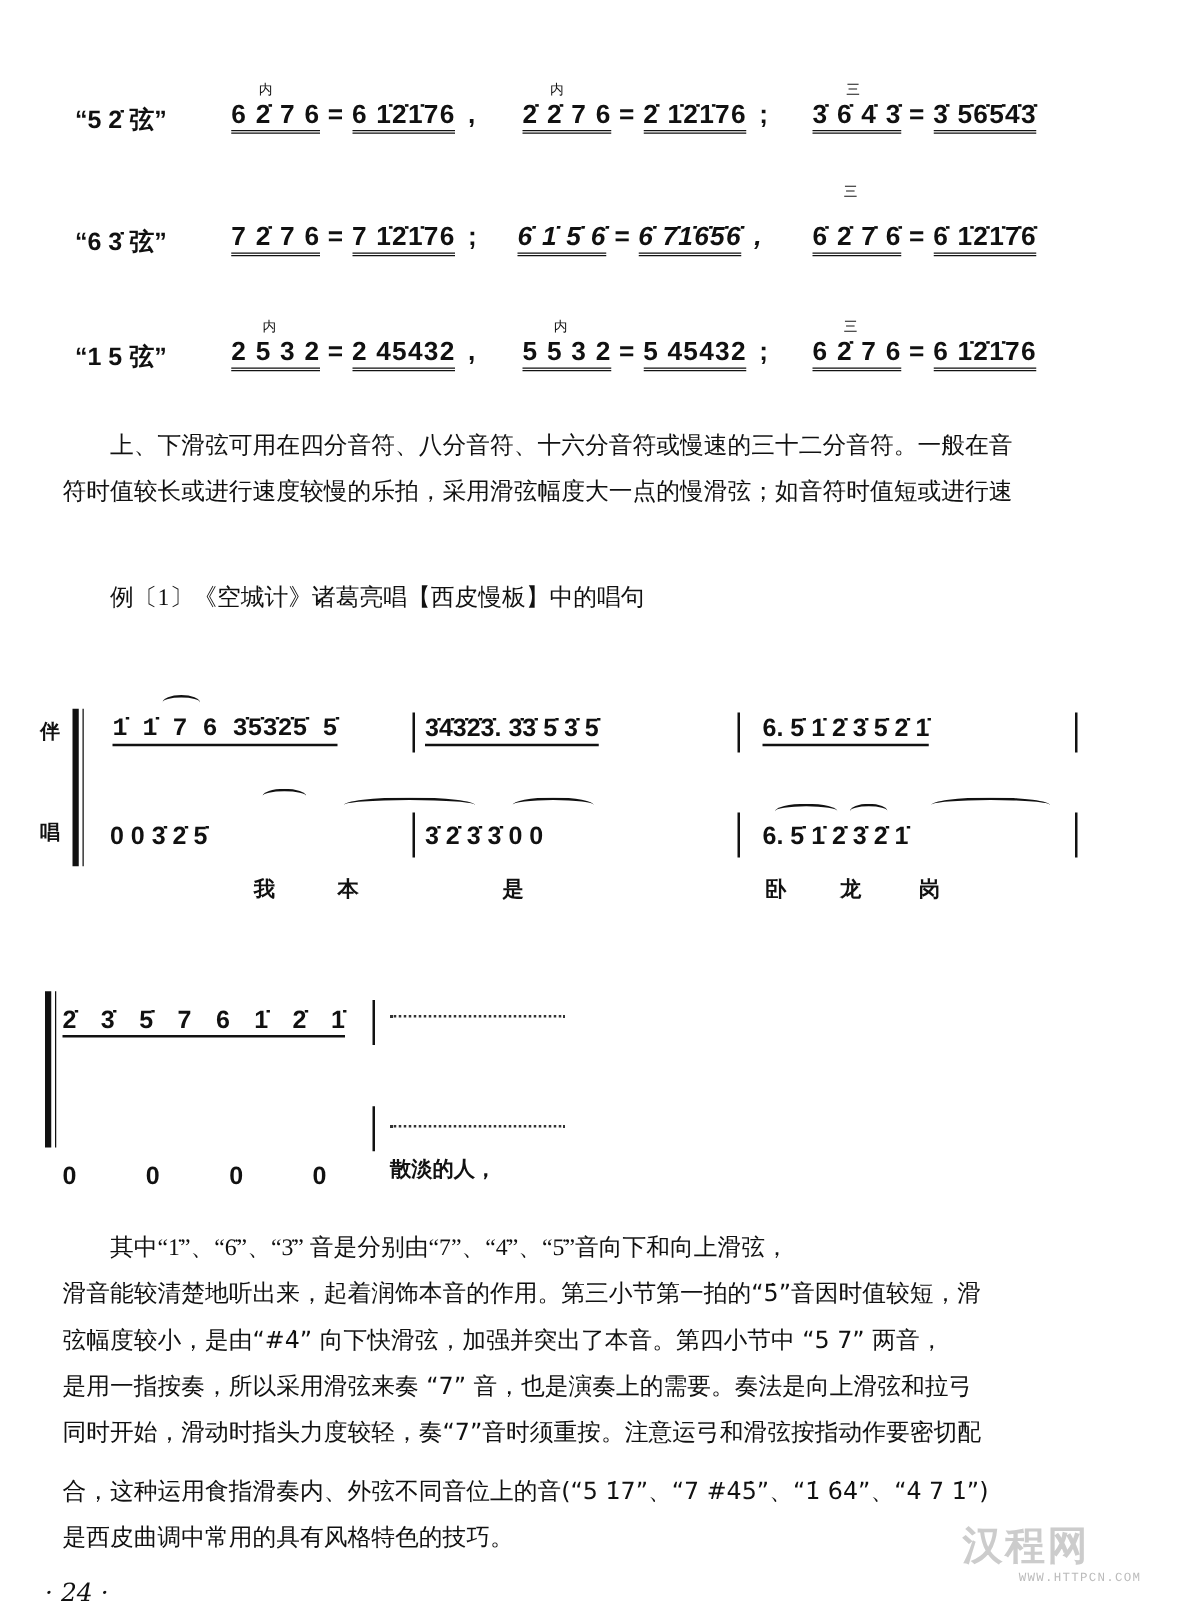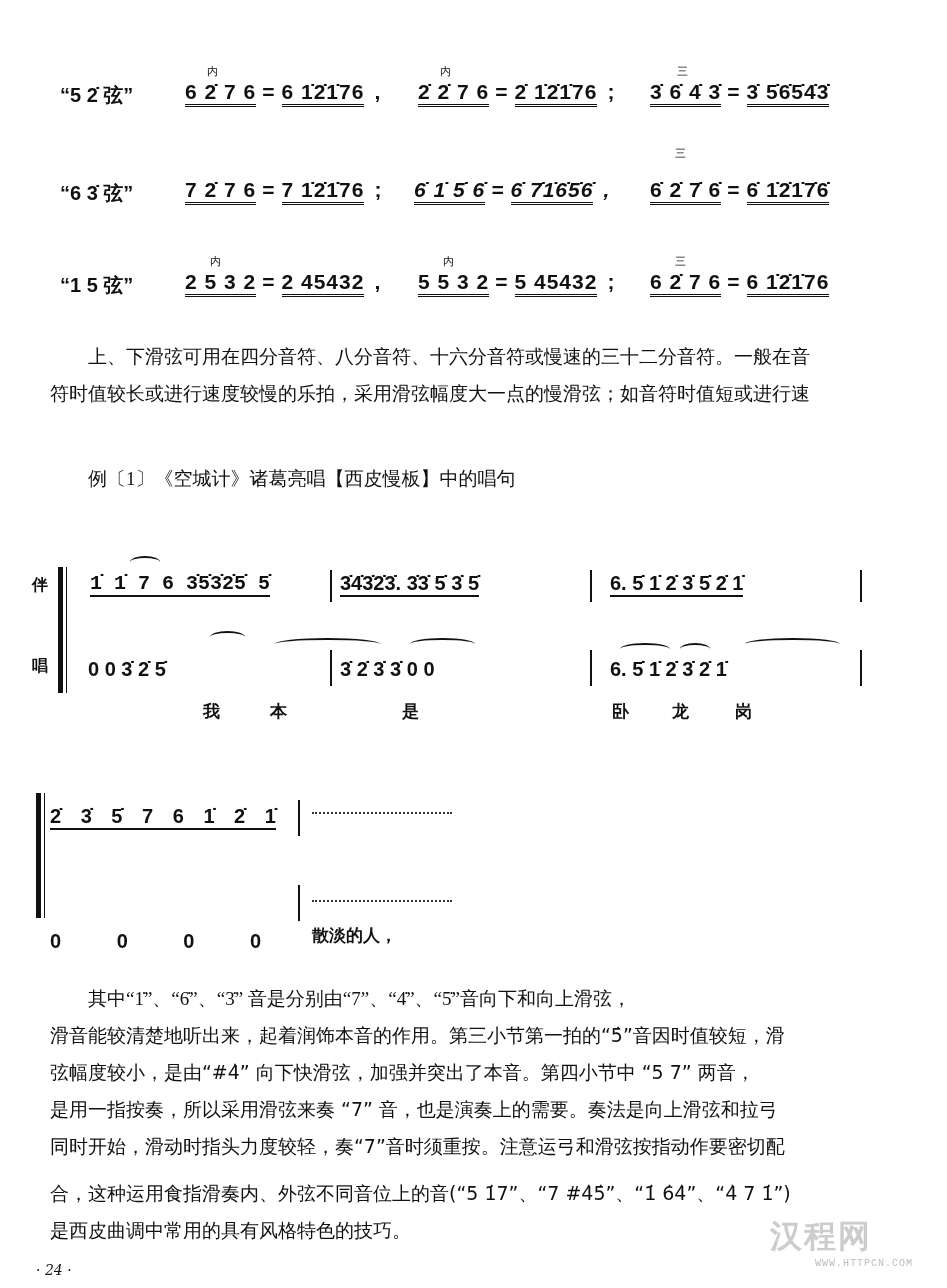--- a/index.html
+++ b/index.html
@@ -17,21 +17,21 @@
   .para { position:absolute; left:50px; width:830px; font-size:19px; line-height:37px; }
   .indent { text-indent:2em;font-family:Liberation Serif, serif; }
   .score-label { position:absolute; left:32px; font-weight:bold; font-size:16px; }
   .bracket { position:absolute; border-left:5px solid #111; border-right:1px solid #111; width:3px; }
   .staff-line { position:absolute; white-space:nowrap; font-family:"Liberation Sans", sans-serif; font-weight:bold; font-size:20px; }
   .ul { border-bottom:2px solid #111; }
   .barline { position:absolute; width:2px; background:#111; }
   .lyric { position:absolute; font-weight:bold; font-size:17px; }
   .dots { position:absolute; border-bottom:2px dotted #333; width:140px; }
   .tie { position:absolute; border-top:2px solid #111; border-radius:50% 50% 0 0; height:10px; }
-  .page-no { position:absolute; left:36px; top:1262px; font-style:italic; font-size:14px; font-family:"DejaVu Serif", serif; }
+  .page-no { position:absolute; left:36px; top:1262px; font-style:italic; font-size:20px; font-family:"DejaVu Serif", serif; }
   .watermark { position:absolute; left:770px; top:1215px; color:#ccc; font-size:32px; font-weight:bold; letter-spacing:2px; }
   .watermark-sub { position:absolute; left:815px; top:1258px; color:#bbb; font-size:10px; font-family:"Liberation Mono", monospace; letter-spacing:1px; }
 </style>
 </head>
 <body>
 
 <div class="ex-row" style="top:60px;">
   <span class="ex-label label">“5 2̇ 弦”</span>
   <span class="ex num" style="left:185px;">
     <span class="u">6 2̇ 7 6</span><span class="eq">=</span><span class="u">6 1̇2̇1̇76</span><span class="sep">,</span>

